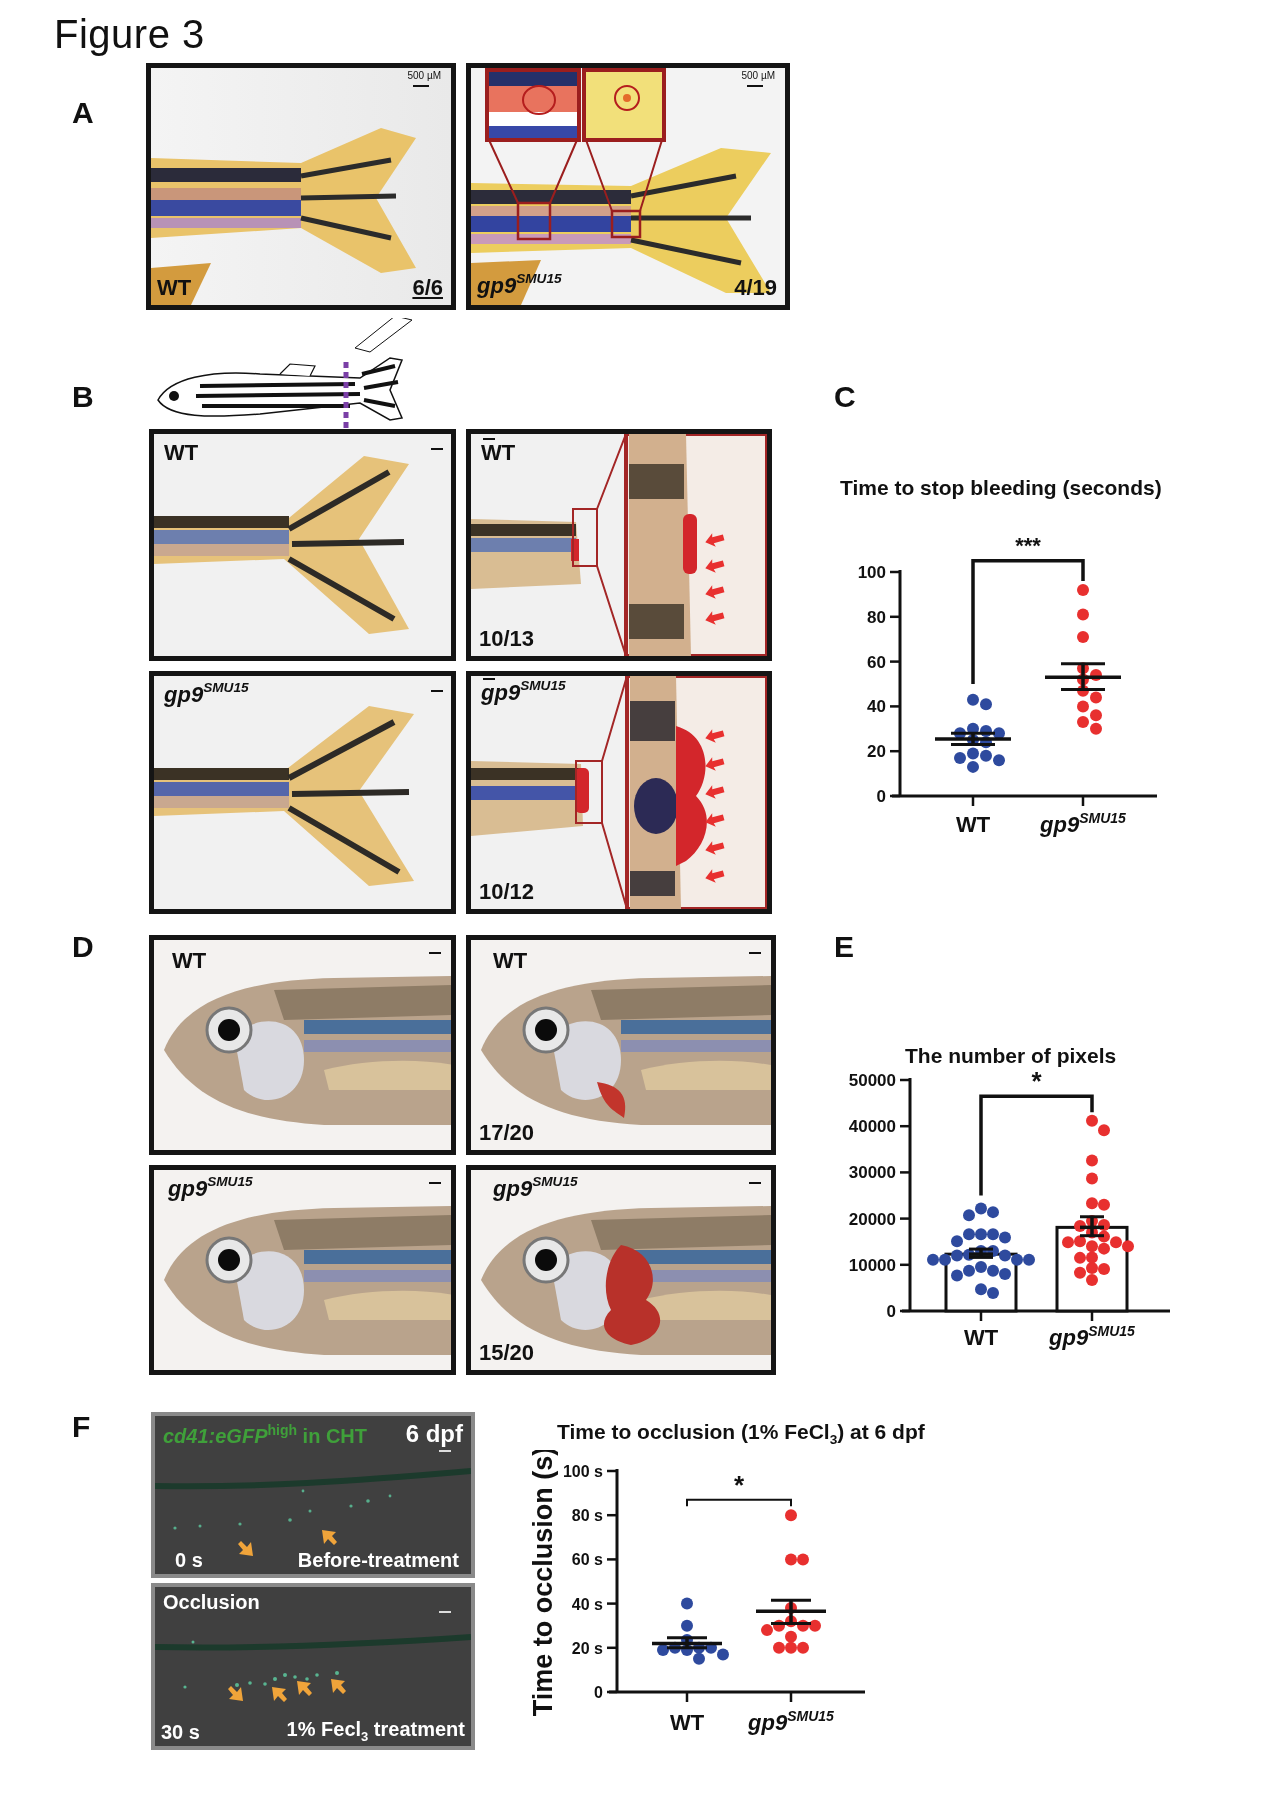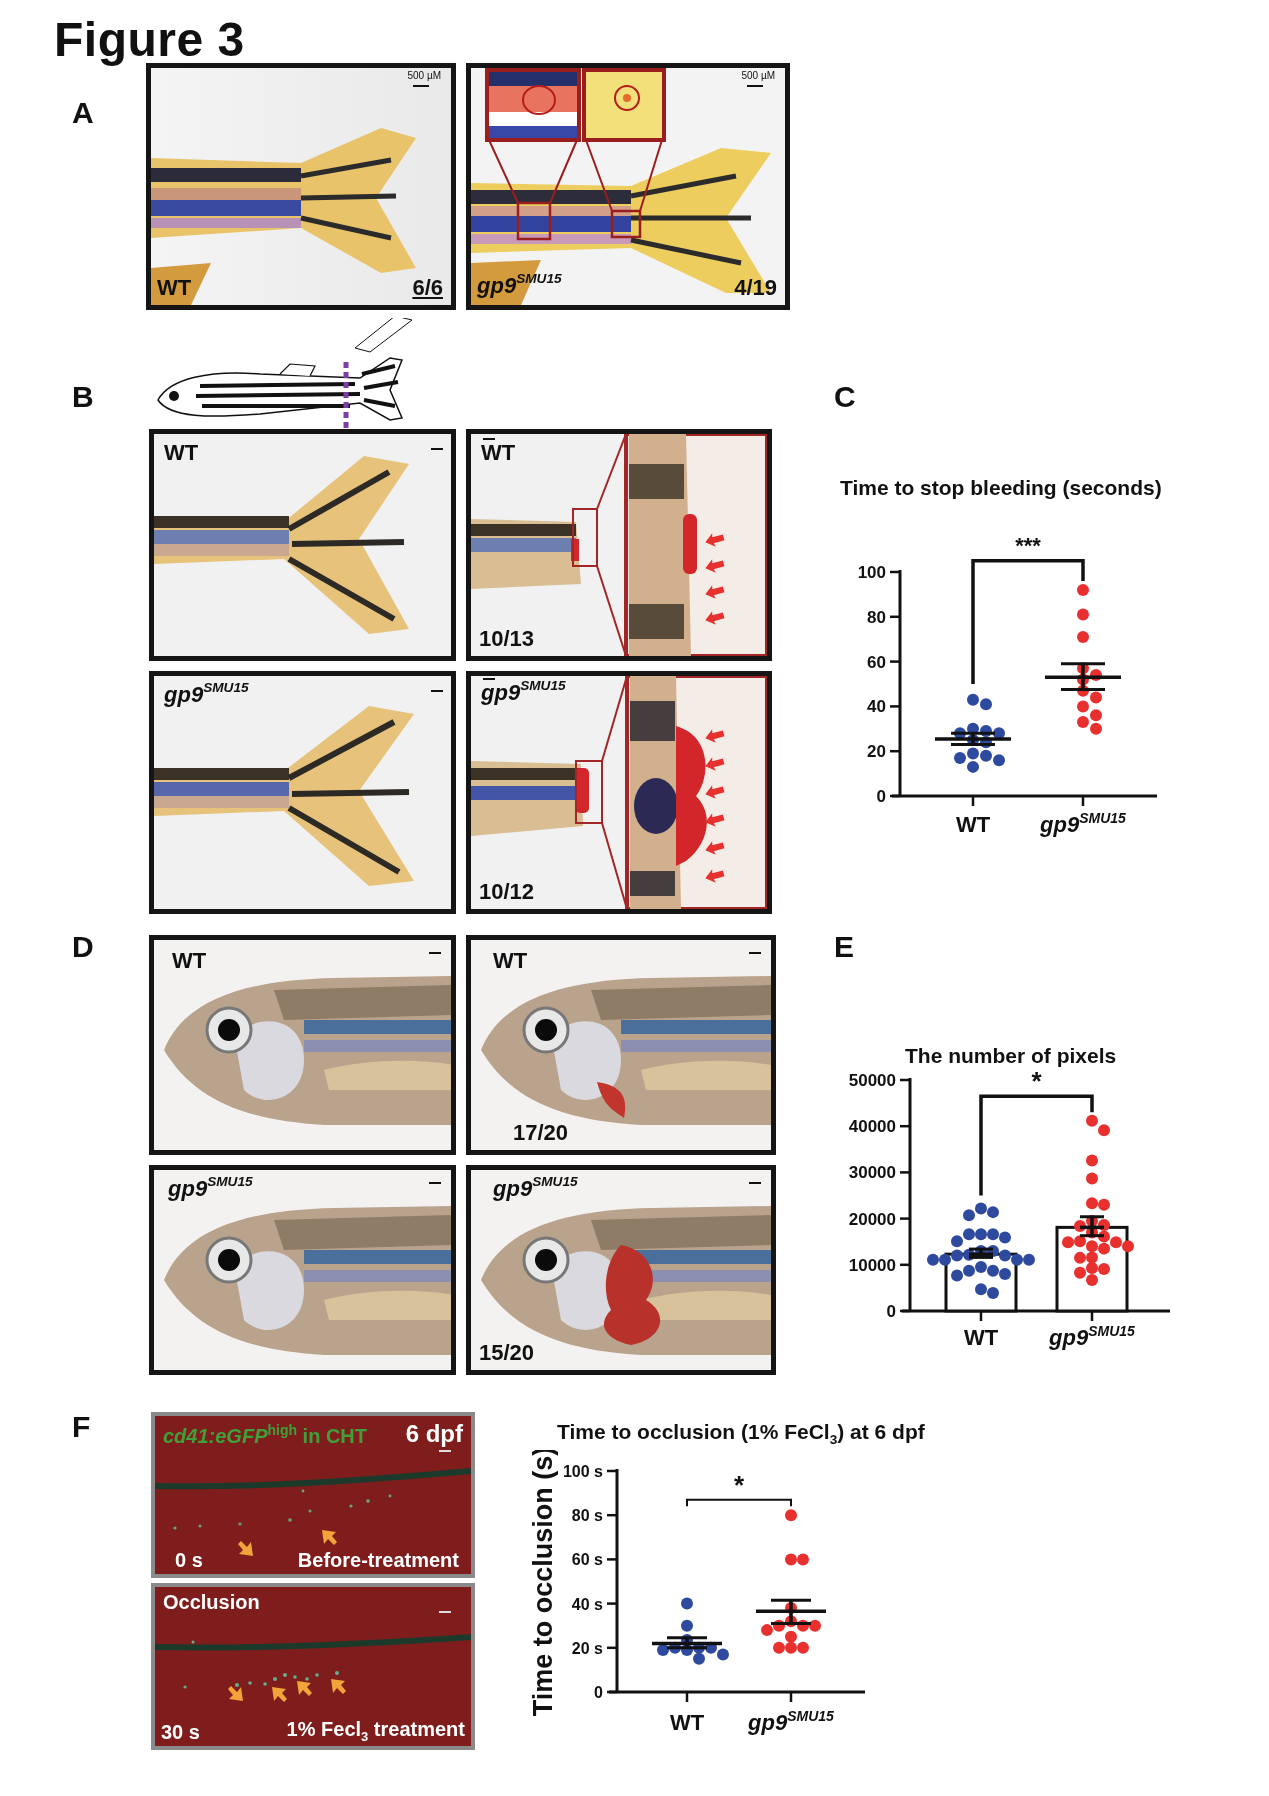--- a/index.html
+++ b/index.html
@@ -1,22 +1,22 @@
 <!DOCTYPE html>
 <html><head>
 <meta charset="utf-8">
 <style>
   html, body { margin:0; padding:0; background:#ffffff; }
   body { width:1269px; height:1796px; position:relative; overflow:hidden;
          font-family:"Liberation Sans", "DejaVu Sans", sans-serif; color:#111; }
   .abs { position:absolute; }
-  .fig-title { left:54px; top:12px; font-size:48px; font-weight:bold; letter-spacing:0.5px; }
+  .fig-title { left:54px; top:12px; font-size:40px; font-weight:normal; letter-spacing:0.5px; }
   .panel-label { font-size:30px; font-weight:bold; }
   .photo { position:absolute; border:5px solid #151515; box-sizing:border-box; overflow:hidden; }
-  .photo.dark { border:4px solid #8a8a8a; background:#7f1d1d; }
+  .photo.dark { border:4px solid #8a8a8a; background:#404040; }
   .ptxt { position:absolute; font-weight:bold; font-size:22px; color:#111; white-space:nowrap; }
   .ptxt.white { color:#fff; }
   .ptxt.green { color:#3fa03a; font-size:20px; }
   .geno { font-style:italic; }
   .geno sup { font-size:0.62em; position:relative; top:-0.15em; vertical-align:super; font-style:italic; }
   .scalebar-lbl { font-size:10px; font-weight:normal; color:#111; }
   .sb { position:absolute; height:2px; background:#111; width:16px; }
   .sb.white { background:#ddd; }
   .chart-title { position:absolute; font-size:21px; font-weight:bold; white-space:nowrap; }
   svg text { font-family:"Liberation Sans", "DejaVu Sans", sans-serif; }
@@ -221,21 +221,21 @@
     <circle cx="75" cy="90" r="22" fill="#e8e8e8" stroke="#777" stroke-width="3"></circle>
     <circle cx="75" cy="90" r="11" fill="#0b0b0b"></circle>
     <path d="M170,130 C210,120 260,118 300,125 L300,150 L175,150 Z" fill="#d8c29b"></path>
   </svg>
 </div>
   <svg width="60" height="40" style="position:absolute;left:118px;top:140px">
       <path d="M8,2 C30,5 40,15 35,38 C25,30 15,28 8,2 Z" fill="#c2352c"></path>
     </svg>
   <div class="ptxt" style="left:22px;top:8px;">WT</div>
   <div class="sb" style="right:10px;top:12px;width:12px;"></div>
-  <div class="ptxt" style="left:8px;bottom:4px;margin-left:34px;">17/20</div>
+  <div class="ptxt" style="left:8px;bottom:4px;">17/20</div>
 </div>
 <div class="photo" style="left:149px;top:1165px;width:307px;height:210px;">
   <div class="fish-slot">
   <svg width="300" height="210" style="position:absolute;left:0;top:0">
     <rect width="300" height="210" fill="#f4f2f0"></rect>
     <path d="M10,110 C30,60 90,40 180,38 L300,36 L300,185 L170,185 C90,180 40,160 10,110 Z" fill="#b9a38c"></path>
     <path d="M120,50 L300,45 L300,75 L130,80 Z" fill="#8e7c66"></path>
     <rect x="150" y="80" width="150" height="14" fill="#4a6f9a"></rect>
     <rect x="150" y="100" width="150" height="12" fill="#8c8fb0"></rect>
     <path d="M80,95 C110,70 150,80 150,120 C150,160 110,170 90,150 Z" fill="#d9d9df"></path>

